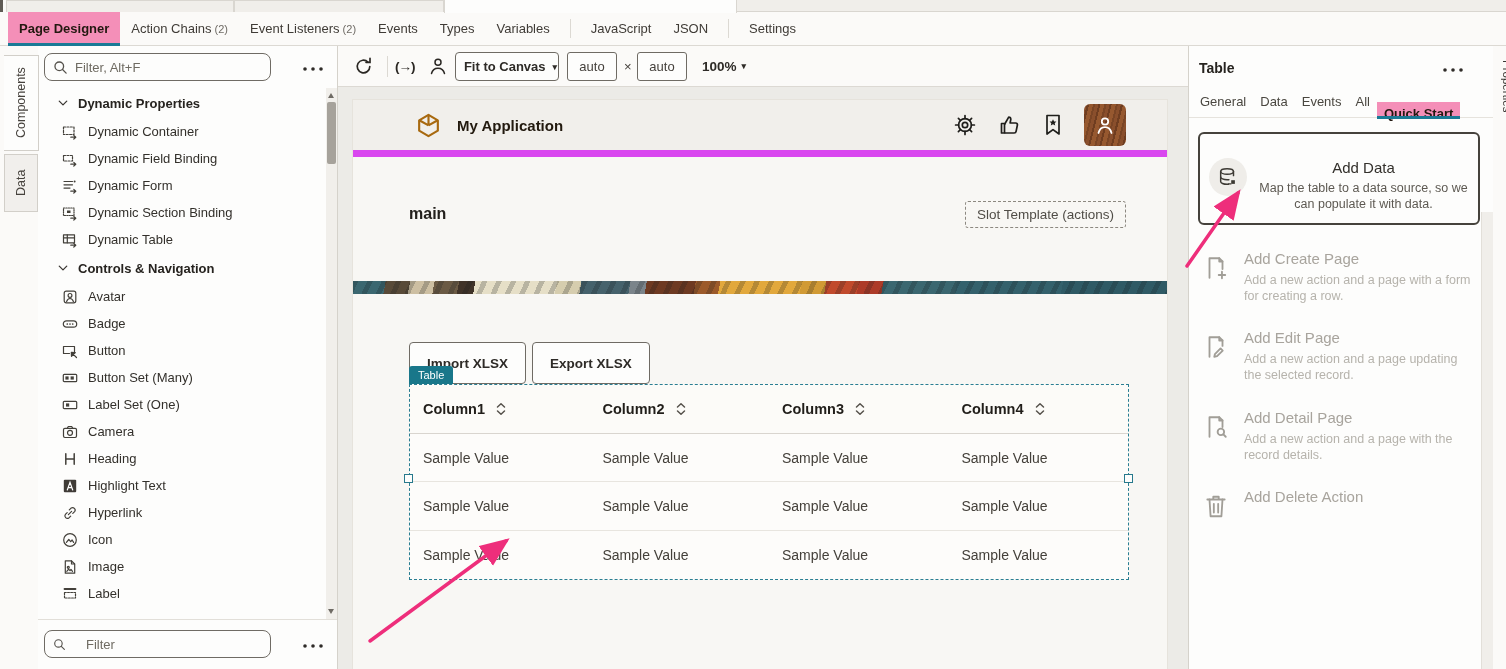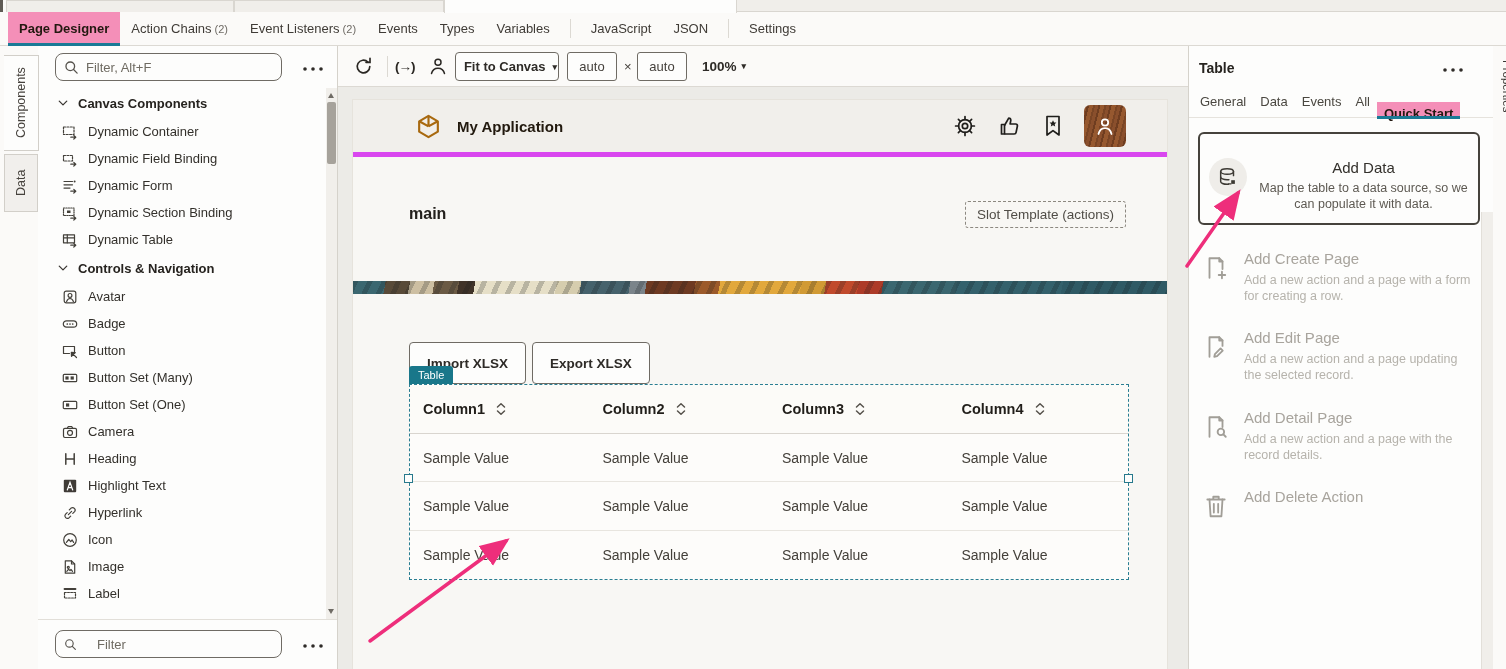--- a/index.html
+++ b/index.html
@@ -28,21 +28,21 @@
 
   
   #left-rail { position:absolute; left:0; top:46px; bottom:0; width:38px; background:#fbfaf8; z-index:3; }
   .rail-tab { position:absolute; left:4px; width:34px; border:1px solid #d2cfc9; display:flex; align-items:center; justify-content:center;
               writing-mode:vertical-rl; transform:rotate(180deg); font-size:12.5px; color:#45413c; background:#f1efec; border-radius:0 0 0 0; }
   .rail-tab.active { background:#fdfdfc; width:35px; border-right:none; z-index:4; }
 
   
   #left-panel { position:absolute; left:38px; top:46px; bottom:0; width:300px; background:#fdfdfc;
                 border-right:1px solid #d5d2cb; overflow:hidden; z-index:2; }
-  .filter-box { position:absolute; left:17px; width:227px; height:28px; border:1px solid #6f6b64; border-radius:8px;
+  .filter-box { position:absolute; left:6px; width:227px; height:28px; border:1px solid #6f6b64; border-radius:8px;
                 background:#fdfdfc; display:flex; align-items:center; padding:3px 8px; gap:7px; }
   .filter-box input { border:none; outline:none; flex:1; font-family:inherit; font-size:13px; color:#3a3632; background:transparent; }
   .filter-box input::placeholder { color:#6f6b62; }
   #lp-filter { top:7px; }
   #lp-filter2 { top:584px;gap:20px; }
   .dots-btn { position:absolute; width:22px; height:10px; color:#2f2c28; cursor:pointer; }
   #lp-dots1 { right:13px; top:18px; }
   #lp-dots2 { right:13px; top:595px; }
   #lp-list { position:absolute; top:42px; left:0; right:12px; height:531px; overflow:hidden; }
   .grp-h { height:30px; display:flex; align-items:center; gap:9px; padding-left:19px; font-weight:700; font-size:13px; color:#26231f; cursor:pointer; }
@@ -77,21 +77,21 @@
              font-size:13.5px; font-weight:700; color:#2e2b27; cursor:pointer; }
   #tb-modes { position:absolute; right:20px; top:7px; height:28px; display:flex; border:1px solid #8a867f; border-radius:4px; overflow:hidden; }
   .mode { padding:0 13px; line-height:26px; font-size:13.5px; font-weight:600; color:#3a3733; background:#d8d6d1;
           border-left:1px solid #8a867f; cursor:pointer; }
   .mode:first-child { border-left:none; }
   .mode.active { background:#fdfdfc; }
 
   #canvas { position:absolute; top:41px; left:0; right:0; bottom:0; background:#ecebe7; overflow:hidden; }
   #page { position:absolute; left:14px; top:12px; width:816px; bottom:0; background:#f8f7f4; border:1px solid #e6e3dc; border-bottom:none; }
 
-  #app-header { position:absolute; left:0; right:0; top:0; height:57px; background:#f1efeb; border-bottom:5px solid #d946ef;
+  #app-header { position:absolute; left:0; right:0; top:0; height:57px; background:#f1efeb; border-bottom:7px solid #d946ef;
                 display:flex; align-items:center; }
   #app-logo { width:27px; height:27px; margin-left:62px; color:#a8690f; }
   #app-title { margin-left:15px; font-size:15px; font-weight:700; color:#22190e; }
   #hdr-icons { margin-left:auto; margin-right:41px; display:flex; align-items:center; gap:21px; }
   .hicon { width:24px; height:24px; color:#1f1e1b; cursor:pointer; }
   #avatar { width:42px; height:42px; border-radius:6px; overflow:hidden; position:relative; cursor:pointer;
             background:repeating-linear-gradient(104deg,#8a4f2c 0 3px,#6f3d20 3px 5px,#96582f 5px 9px,#7a4525 9px 11px); }
   #avatar svg { position:absolute; left:9px; top:9px; width:24px; height:24px; color:#fff; }
 
   #main-title { position:absolute; left:56px; top:105px; font-size:16px; font-weight:700; color:#23201c; }
@@ -200,21 +200,21 @@
           <circle cx="19" cy="4" r="1.8"></circle>
         </svg>
       </span>
     <div id="lp-list">
         <div class="grp-h">
           <span class="i12">
             <svg viewBox="0 0 16 16" fill="none" stroke="currentColor" stroke-width="1.2" stroke-linecap="round" stroke-linejoin="round">
               <polyline points="3,5.5 8,10.5 13,5.5" stroke-width="1.7"></polyline>
             </svg>
           </span>
-          <span>Canvas Components</span>
+          <span>Dynamic Properties</span>
         </div>
         <div class="cmp-item">
           <span class="i16">
             <svg viewBox="0 0 16 16" fill="none" stroke="currentColor" stroke-width="1.2" stroke-linecap="round" stroke-linejoin="round">
               <rect x="1.5" y="3" width="10.5" height="7.5" stroke-dasharray="2 1.4"></rect>
               <path d="M8.8 13.2h5M11.8 11.4l2 1.8-2 1.8"></path>
             </svg>
           </span>
           <span>Dynamic Container</span>
         </div>
@@ -305,21 +305,21 @@
           </span>
           <span>Button Set (Many)</span>
         </div>
         <div class="cmp-item">
           <span class="i16">
             <svg viewBox="0 0 16 16" fill="none" stroke="currentColor" stroke-width="1.2" stroke-linecap="round" stroke-linejoin="round">
               <rect x="1.3" y="4.3" width="13.4" height="7.4" rx="1"></rect>
               <rect x="4" y="6.4" width="3.2" height="3.2" fill="currentColor" stroke="none"></rect>
             </svg>
           </span>
-          <span>Button Set (One)</span>
+          <span>Label Set (One)</span>
         </div>
         <div class="cmp-item">
           <span class="i16">
             <svg viewBox="0 0 16 16" fill="none" stroke="currentColor" stroke-width="1.2" stroke-linecap="round" stroke-linejoin="round">
               <rect x="1.5" y="4.3" width="13" height="9.2" rx="1.4"></rect>
               <path d="M5.3 4.3l1-1.8h3.4l1 1.8"></path>
               <circle cx="8" cy="8.8" r="2.5"></circle>
             </svg>
           </span>
           <span>Camera</span>

